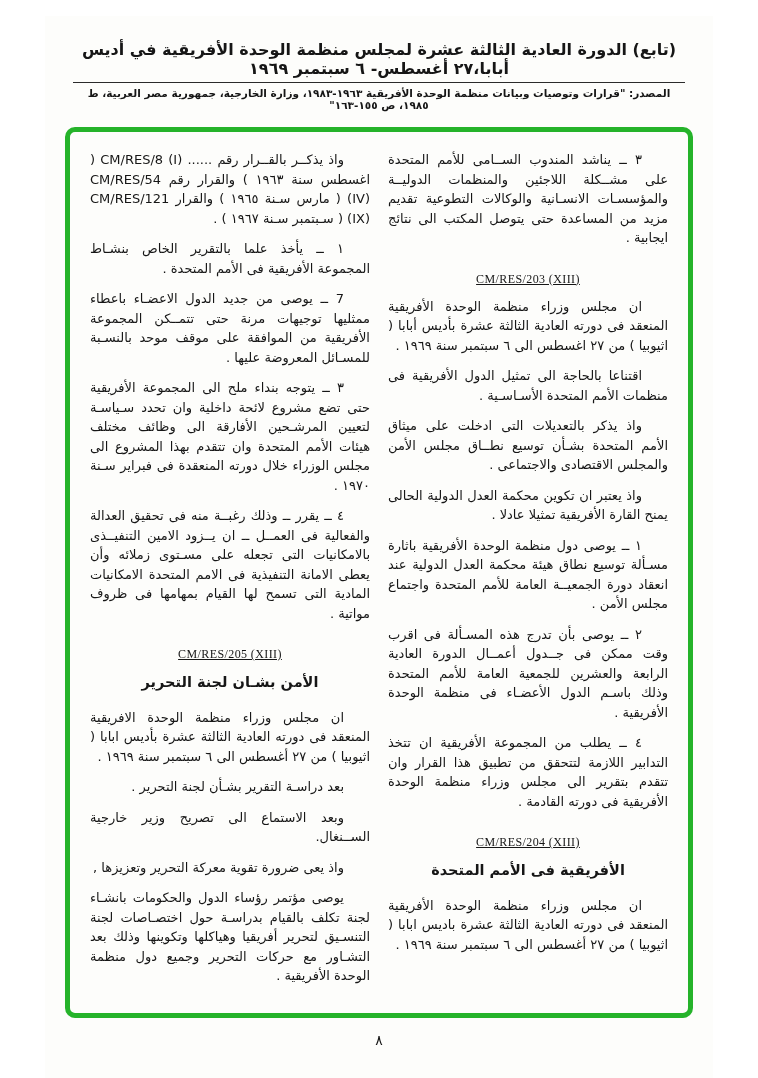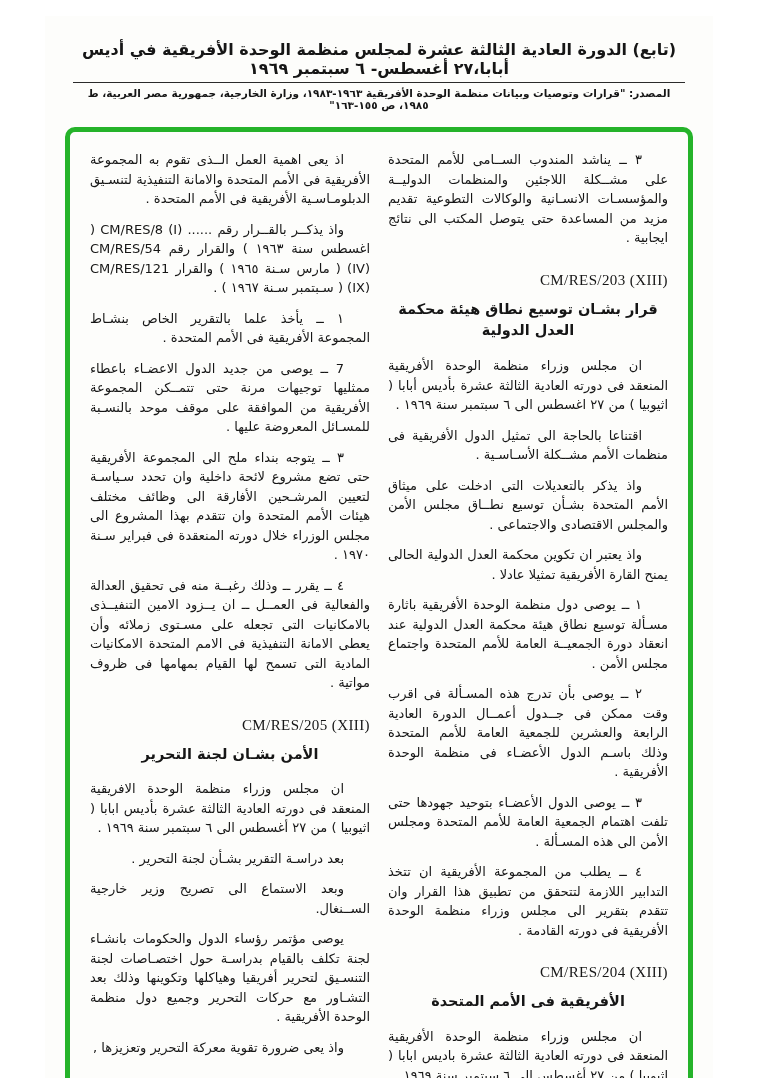--- a/index.html
+++ b/index.html
@@ -20,24 +20,25 @@
     min-height:870px;box-sizing:border-box;
     background:#fdfdfb;
   }
   .cols{display:flex;direction:rtl;gap:18px;}
   .col{width:50%;direction:rtl;}
   .para{
     font-size:13px;line-height:1.5;text-align:justify;
     text-indent:26px;margin:0 0 11px 0;
   }
   .rescode{
-    direction:ltr;text-align:right;
+    direction:ltr;text-align:center;
     font-family:"Liberation Serif","DejaVu Serif",serif;
-    font-size:15px;letter-spacing:.4px;
+    font-size:12px;letter-spacing:.4px;
     margin:24px 0 10px 0;
+    text-decoration:underline;
   }
   .restitle{
     font-weight:bold;text-align:center;font-size:14.5px;
     margin:10px 0 14px 0;line-height:1.5;
   }
   .restitle span{display:block;}
   .pageno{
     text-align:center;font-size:14px;margin:14px 0 10px 0;direction:rtl;
   }
 </style>
@@ -51,54 +52,49 @@
     <hr class="header-rule">
     <div class="header-line2">المصدر: "قرارات وتوصيات وبيانات منظمة الوحدة الأفريقية ١٩٦٣-١٩٨٣، وزارة الخارجية، جمهورية مصر العربية، ط ١٩٨٥، ص ١٥٥-١٦٣"</div>
   </div>
 
   <div class="frame">
     <div class="cols">
 
       <section class="col">
         <p class="para">٣ ــ يناشد المندوب الســامى للأمم المتحدة على مشــكلة اللاجئين والمنظمات الدوليــة والمؤسسـات الانسـانية والوكالات التطوعية تقديم مزيد من المساعدة حتى يتوصل المكتب الى نتائج ايجابية .</p>
         <div class="rescode">CM/RES/203 (XIII)</div>
-        <div class="restitle">
-          <span>قرار بشـان توسيع نطاق هيئة محكمة العدل الدولية</span>
-        </div>
         <p class="para">ان مجلس وزراء منظمة الوحدة الأفريقية المنعقد فى دورته العادية الثالثة عشرة بأديس أبابا ( اثيوبيا ) من ٢٧ اغسطس الى ٦ سبتمبر سنة ١٩٦٩ .</p>
-        <p class="para">اقتناعا بالحاجة الى تمثيل الدول الأفريقية فى منظمات الأمم مشــكلة الأسـاسـية .</p>
+        <p class="para">اقتناعا بالحاجة الى تمثيل الدول الأفريقية فى منظمات الأمم المتحدة الأسـاسـية .</p>
         <p class="para">واذ يذكر بالتعديلات التى ادخلت على ميثاق الأمم المتحدة بشـأن توسيع نطــاق مجلس الأمن والمجلس الاقتصادى والاجتماعى .</p>
         <p class="para">واذ يعتبر ان تكوين محكمة العدل الدولية الحالى يمنح القارة الأفريقية تمثيلا عادلا .</p>
         <p class="para">١ ــ يوصى دول منظمة الوحدة الأفريقية باثارة مسـألة توسيع نطاق هيئة محكمة العدل الدولية عند انعقاد دورة الجمعيــة العامة للأمم المتحدة واجتماع مجلس الأمن .</p>
         <p class="para">٢ ــ يوصى بأن تدرج هذه المسـألة فى اقرب وقت ممكن فى جــدول أعمــال الدورة العادية الرابعة والعشرين للجمعية العامة للأمم المتحدة وذلك باسـم الدول الأعضـاء فى منظمة الوحدة الأفريقية .</p>
-        <p class="para">٣ ــ يوصى الدول الأعضـاء بتوحيد جهودها حتى تلفت اهتمام الجمعية العامة للأمم المتحدة ومجلس الأمن الى هذه المسـألة .</p>
         <p class="para">٤ ــ يطلب من المجموعة الأفريقية ان تتخذ التدابير اللازمة لتتحقق من تطبيق هذا القرار وان تتقدم بتقرير الى مجلس وزراء منظمة الوحدة الأفريقية فى دورته القادمة .</p>
         <div class="rescode">CM/RES/204 (XIII)</div>
         <div class="restitle">
           <span>الأفريقية فى الأمم المتحدة</span>
         </div>
         <p class="para">ان مجلس وزراء منظمة الوحدة الأفريقية المنعقد فى دورته العادية الثالثة عشرة باديس ابابا ( اثيوبيا ) من ٢٧ أغسطس الى ٦ سبتمبر سنة ١٩٦٩ .</p>
       </section>
 
       <section class="col">
-        <p class="para">اذ يعى اهمية العمل الــذى تقوم به المجموعة الأفريقية فى الأمم المتحدة والامانة التنفيذية لتنسـيق الدبلومـاسـية الأفريقية فى الأمم المتحدة .</p>
         <p class="para">واذ يذكــر بالقــرار رقم ...... CM/RES/8 (I) ( اغسطس سنة ١٩٦٣ ) والقرار رقم CM/RES/54 (IV) ( مارس سـنة ١٩٦٥ ) والقرار CM/RES/121 (IX) ( سـبتمبر سـنة ١٩٦٧ ) .</p>
         <p class="para">١ ــ يأخذ علما بالتقرير الخاص بنشـاط المجموعة الأفريقية فى الأمم المتحدة .</p>
         <p class="para">7 ــ يوصى من جديد الدول الاعضـاء باعطاء ممثليها توجيهات مرنة حتى تتمــكن المجموعة الأفريقية من الموافقة على موقف موحد بالنسـبة للمسـائل المعروضة عليها .</p>
         <p class="para">٣ ــ يتوجه بنداء ملح الى المجموعة الأفريقية حتى تضع مشروع لائحة داخلية وان تحدد سـياسـة لتعيين المرشـحين الأفارقة الى وظائف مختلف هيئات الأمم المتحدة وان تتقدم بهذا المشروع الى مجلس الوزراء خلال دورته المنعقدة فى فبراير سـنة ١٩٧٠ .</p>
         <p class="para">٤ ــ يقرر ــ وذلك رغبــة منه فى تحقيق العدالة والفعالية فى العمــل ــ ان يــزود الامين التنفيــذى بالامكانيات التى تجعله على مسـتوى زملائه وأن يعطى الامانة التنفيذية فى الامم المتحدة الامكانيات المادية التى تسمح لها القيام بمهامها فى ظروف مواتية .</p>
         <div class="rescode">CM/RES/205 (XIII)</div>
         <div class="restitle">
           <span>الأمن بشـان لجنة التحرير</span>
         </div>
         <p class="para">ان مجلس وزراء منظمة الوحدة الافريقية المنعقد فى دورته العادية الثالثة عشرة بأديس ابابا ( اثيوبيا ) من ٢٧ أغسطس الى ٦ سبتمبر سنة ١٩٦٩ .</p>
         <p class="para">بعد دراسـة التقرير بشـأن لجنة التحرير .</p>
         <p class="para">وبعد الاستماع الى تصريح وزير خارجية الســنغال.</p>
+        <p class="para">واذ يعى ضرورة تقوية معركة التحرير وتعزيزها ,</p>
         <p class="para">يوصى مؤتمر رؤساء الدول والحكومات بانشـاء لجنة تكلف بالقيام بدراسـة حول اختصـاصات لجنة التنسـيق لتحرير أفريقيا وهياكلها وتكوينها وذلك بعد التشـاور مع حركات التحرير وجميع دول منظمة الوحدة الأفريقية .</p>
-        <p class="para">واذ يعى ضرورة تقوية معركة التحرير وتعزيزها ,</p>
       </section>
 
     </div>
   </div>
 
   <div class="pageno">٨</div>
 
 </div>
 
 </body></html>

